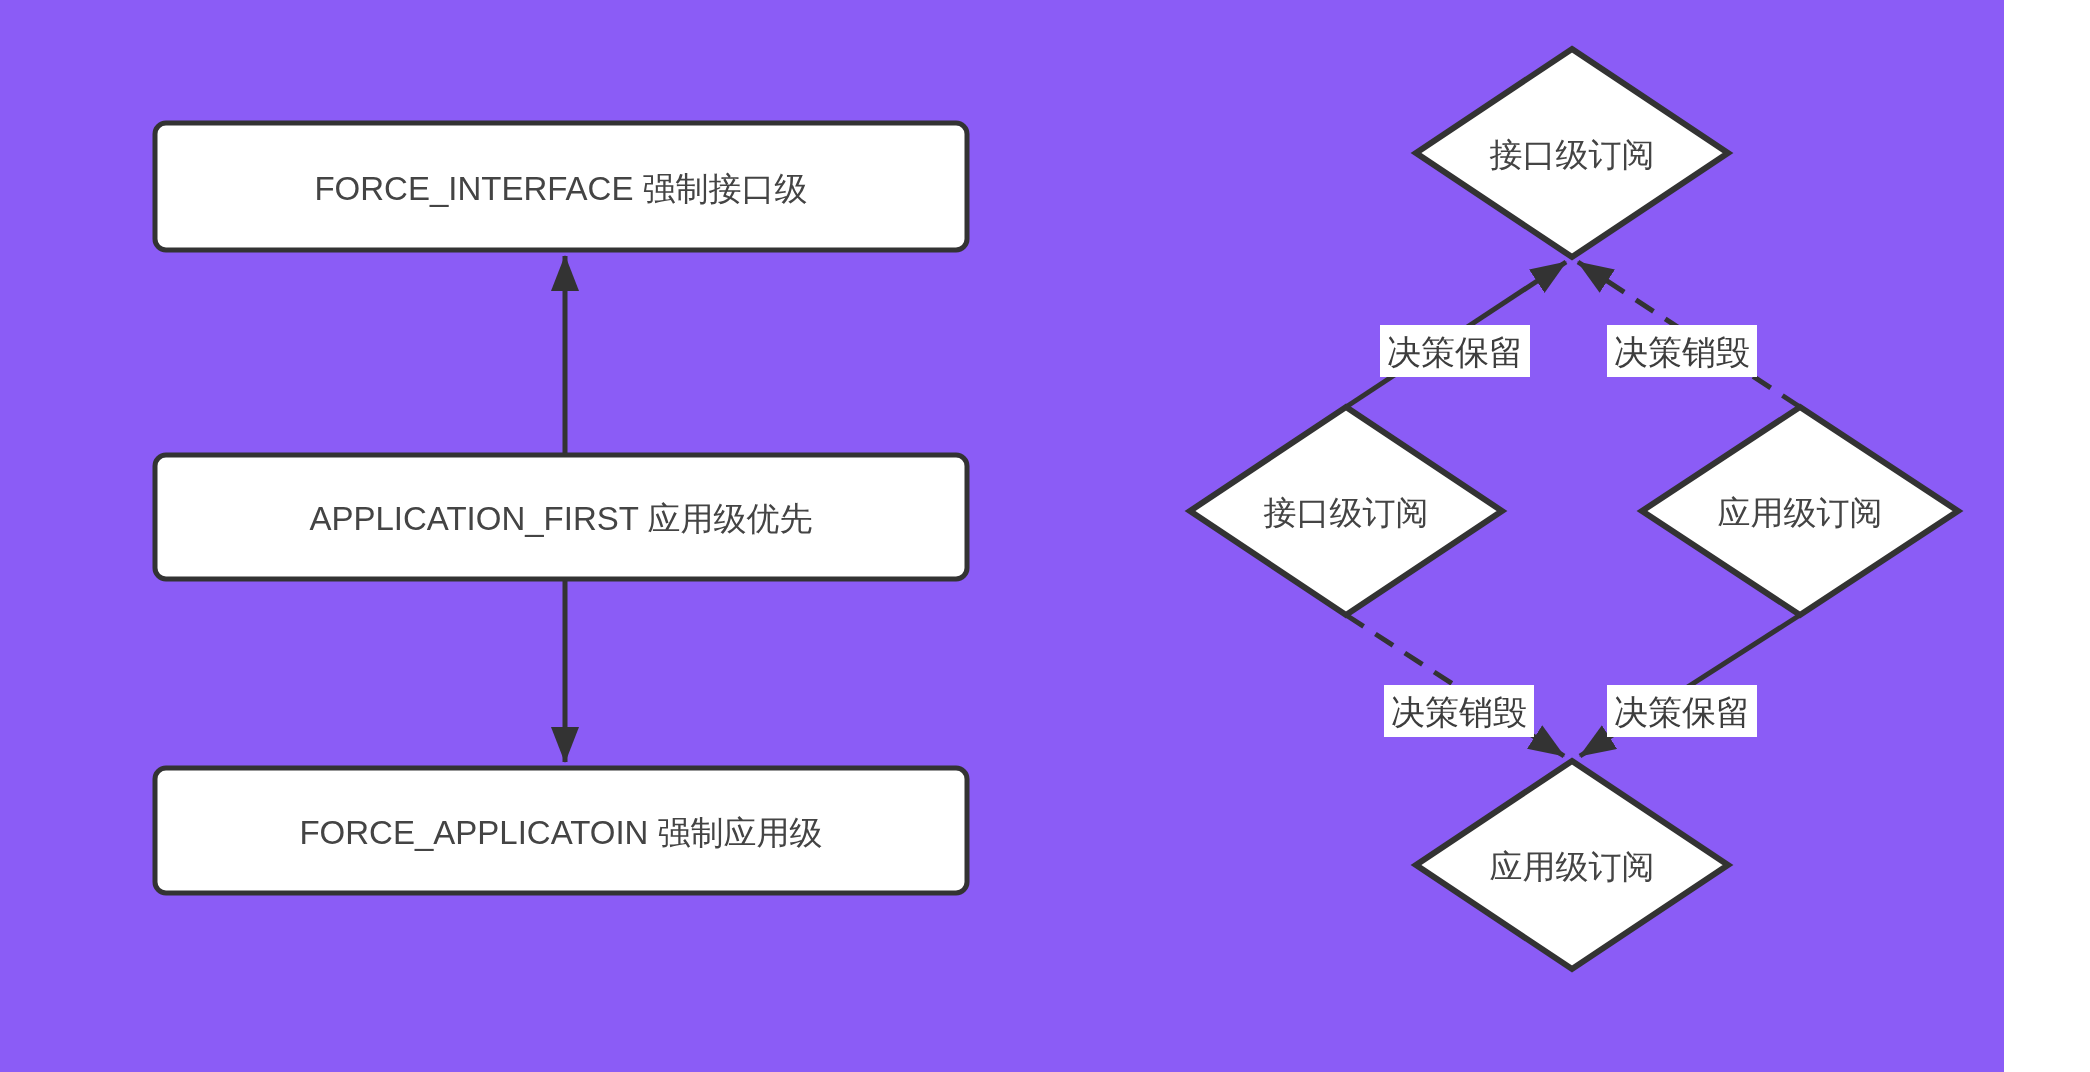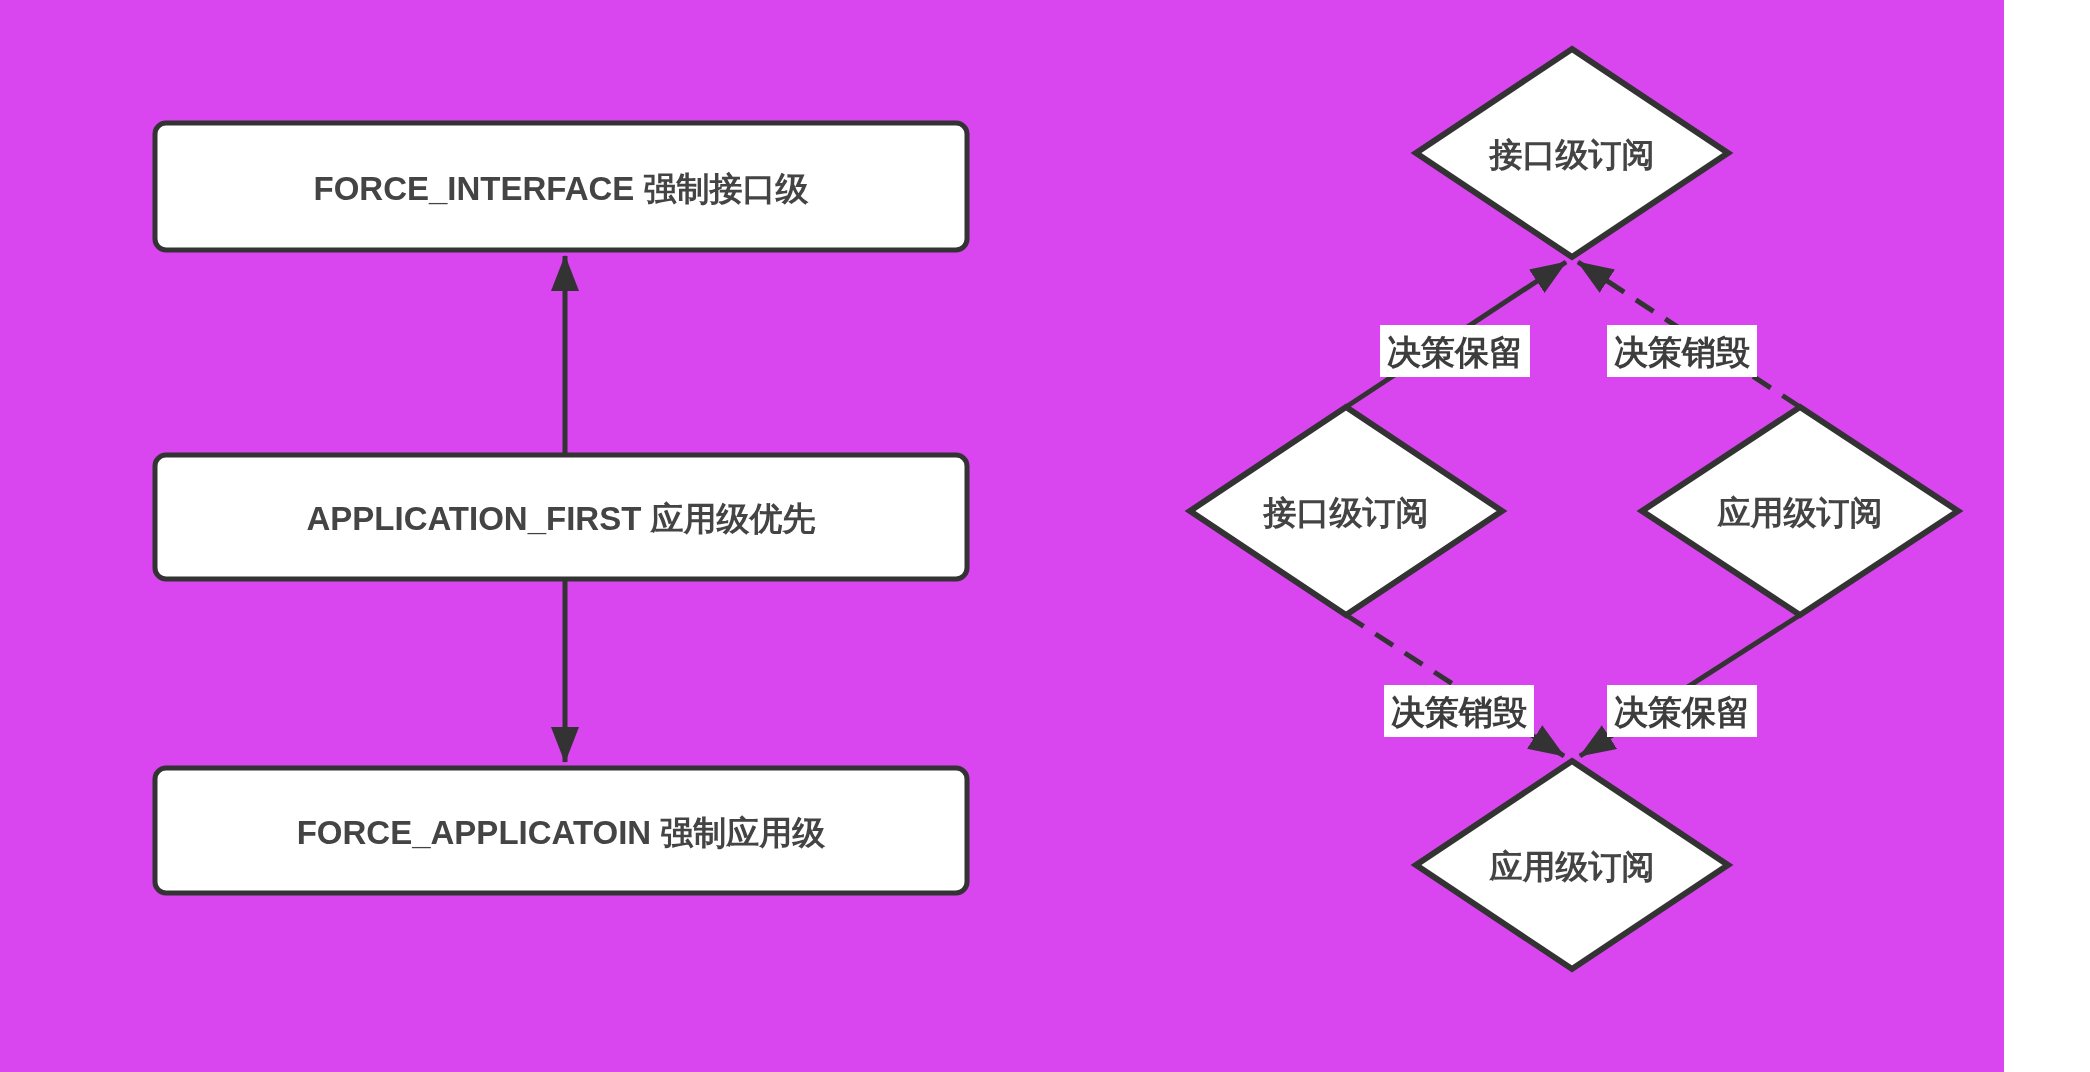--- a/index.html
+++ b/index.html
@@ -4,23 +4,22 @@
 <style>
   html, body {
     margin: 0;
     padding: 0;
     background: #ffffff;
   }
   .stage {
     width: 2004px;
     height: 1072px;
     position: relative;
-    background: #d946ef;
+    background: #8b5cf6;
     overflow: hidden;
-    font-weight: bold;
   }
   svg.diagram {
     display: block;
     width: 2090px;
     height: 1072px;
     font-family: "Liberation Sans", "DejaVu Sans", sans-serif;
   }
   .shape {
     fill: #ffffff;
     stroke: #333333;

